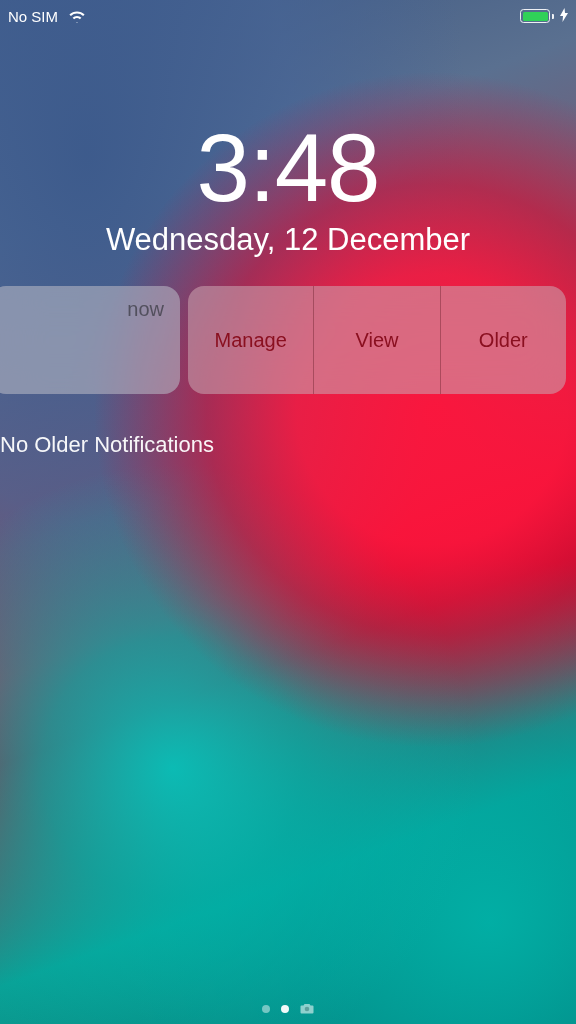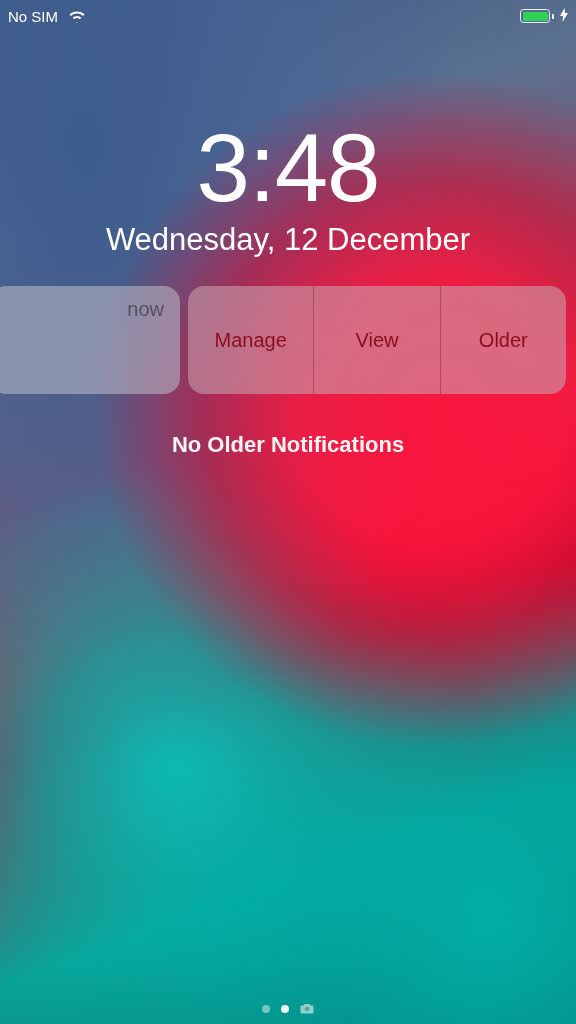--- a/index.html
+++ b/index.html
@@ -144,23 +144,23 @@
     .notif-action + .notif-action {
       border-left: 1px solid rgba(100,30,40,0.4);
       text-align: center;
     }
 
     .no-older {
       position: absolute;
       top: 432px;
       left: 0;
       right: 0;
-      text-align: center;
+      text-align: left;
       font-size: 22px;
-      font-weight: 700;
+      font-weight: 400;
       color: rgba(255,255,255,0.95);
     }
 
     
     .page-dots {
       position: absolute;
       bottom: 10px;
       left: 0;
       right: 0;
       display: flex;

